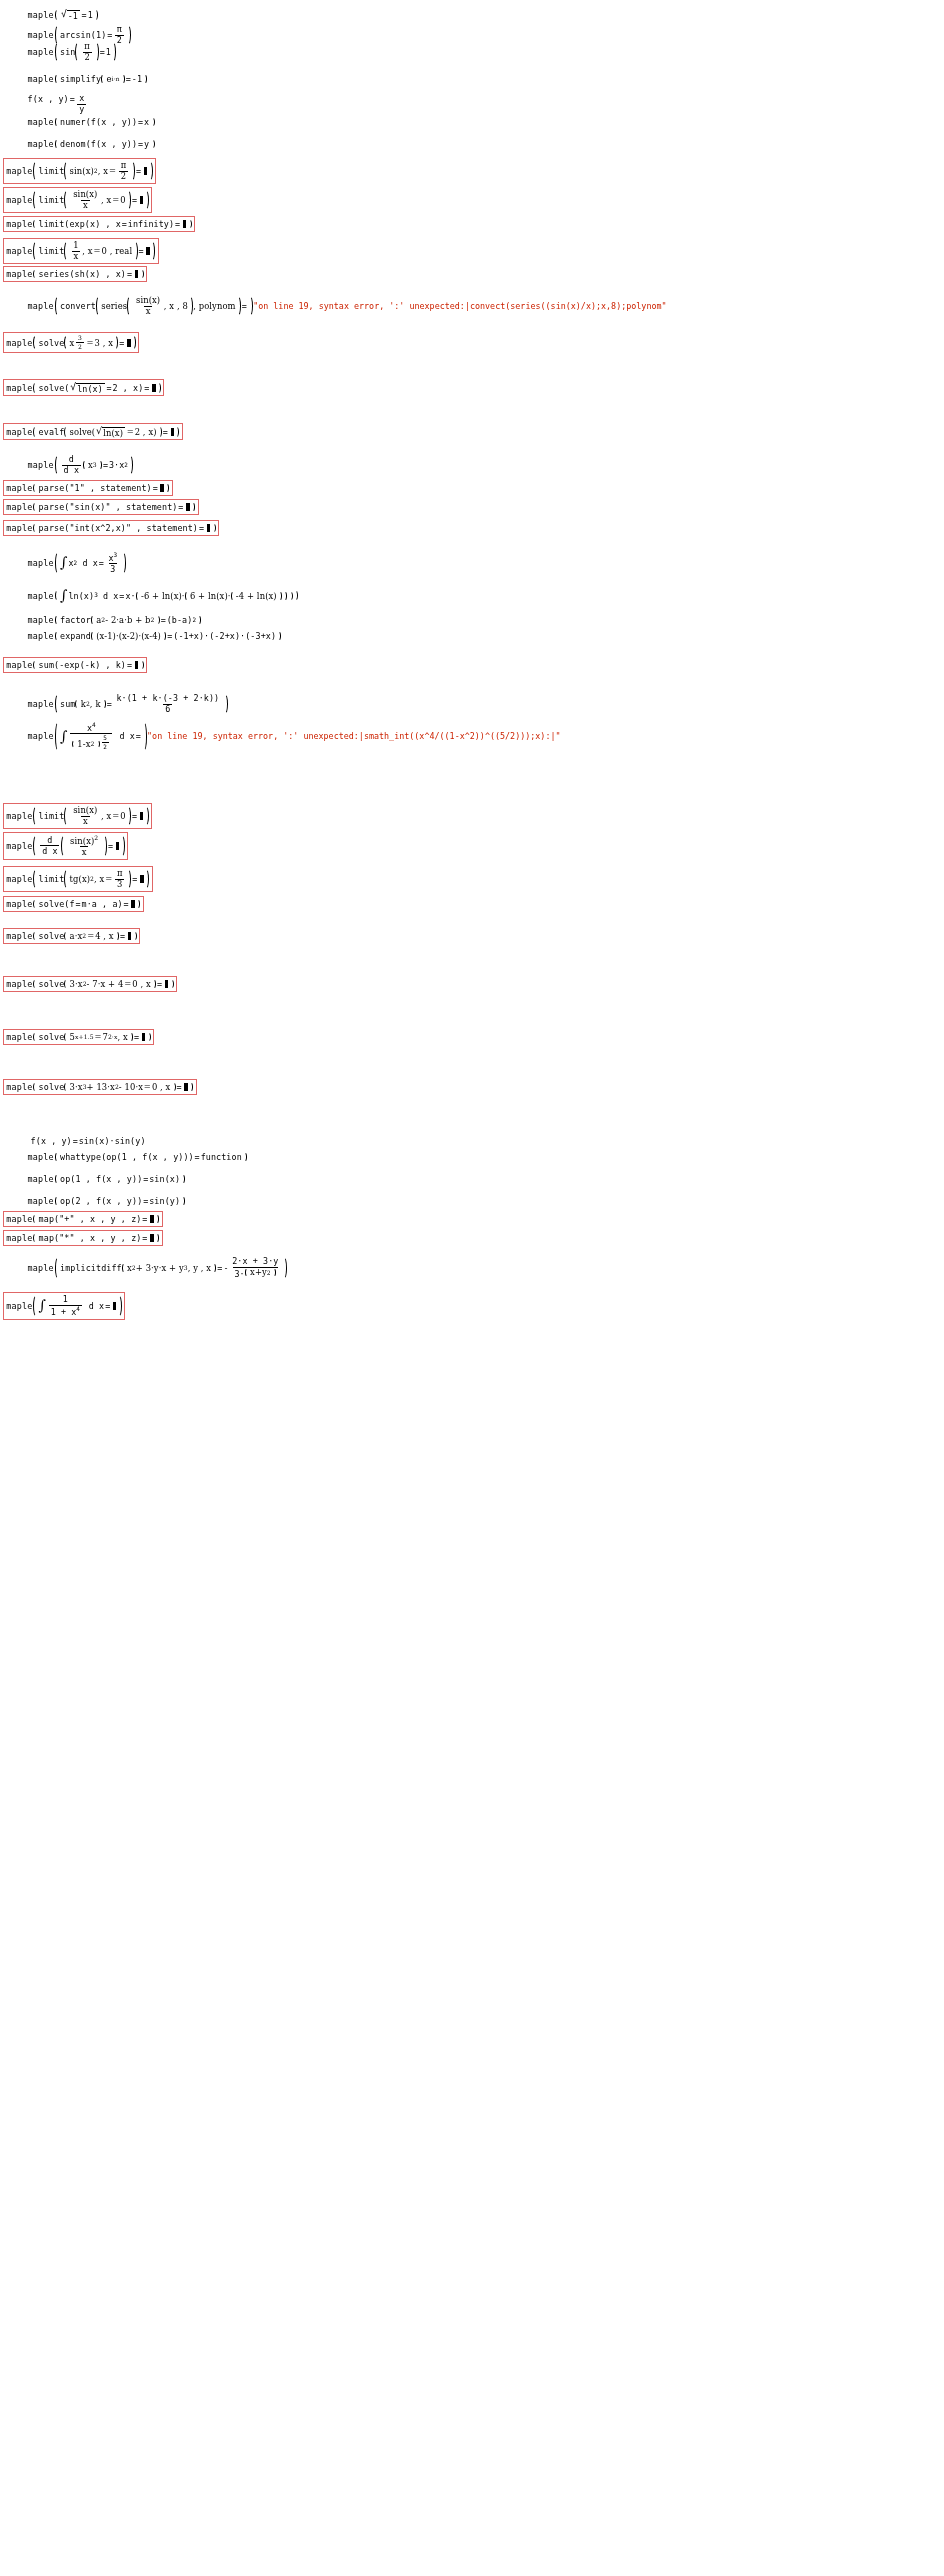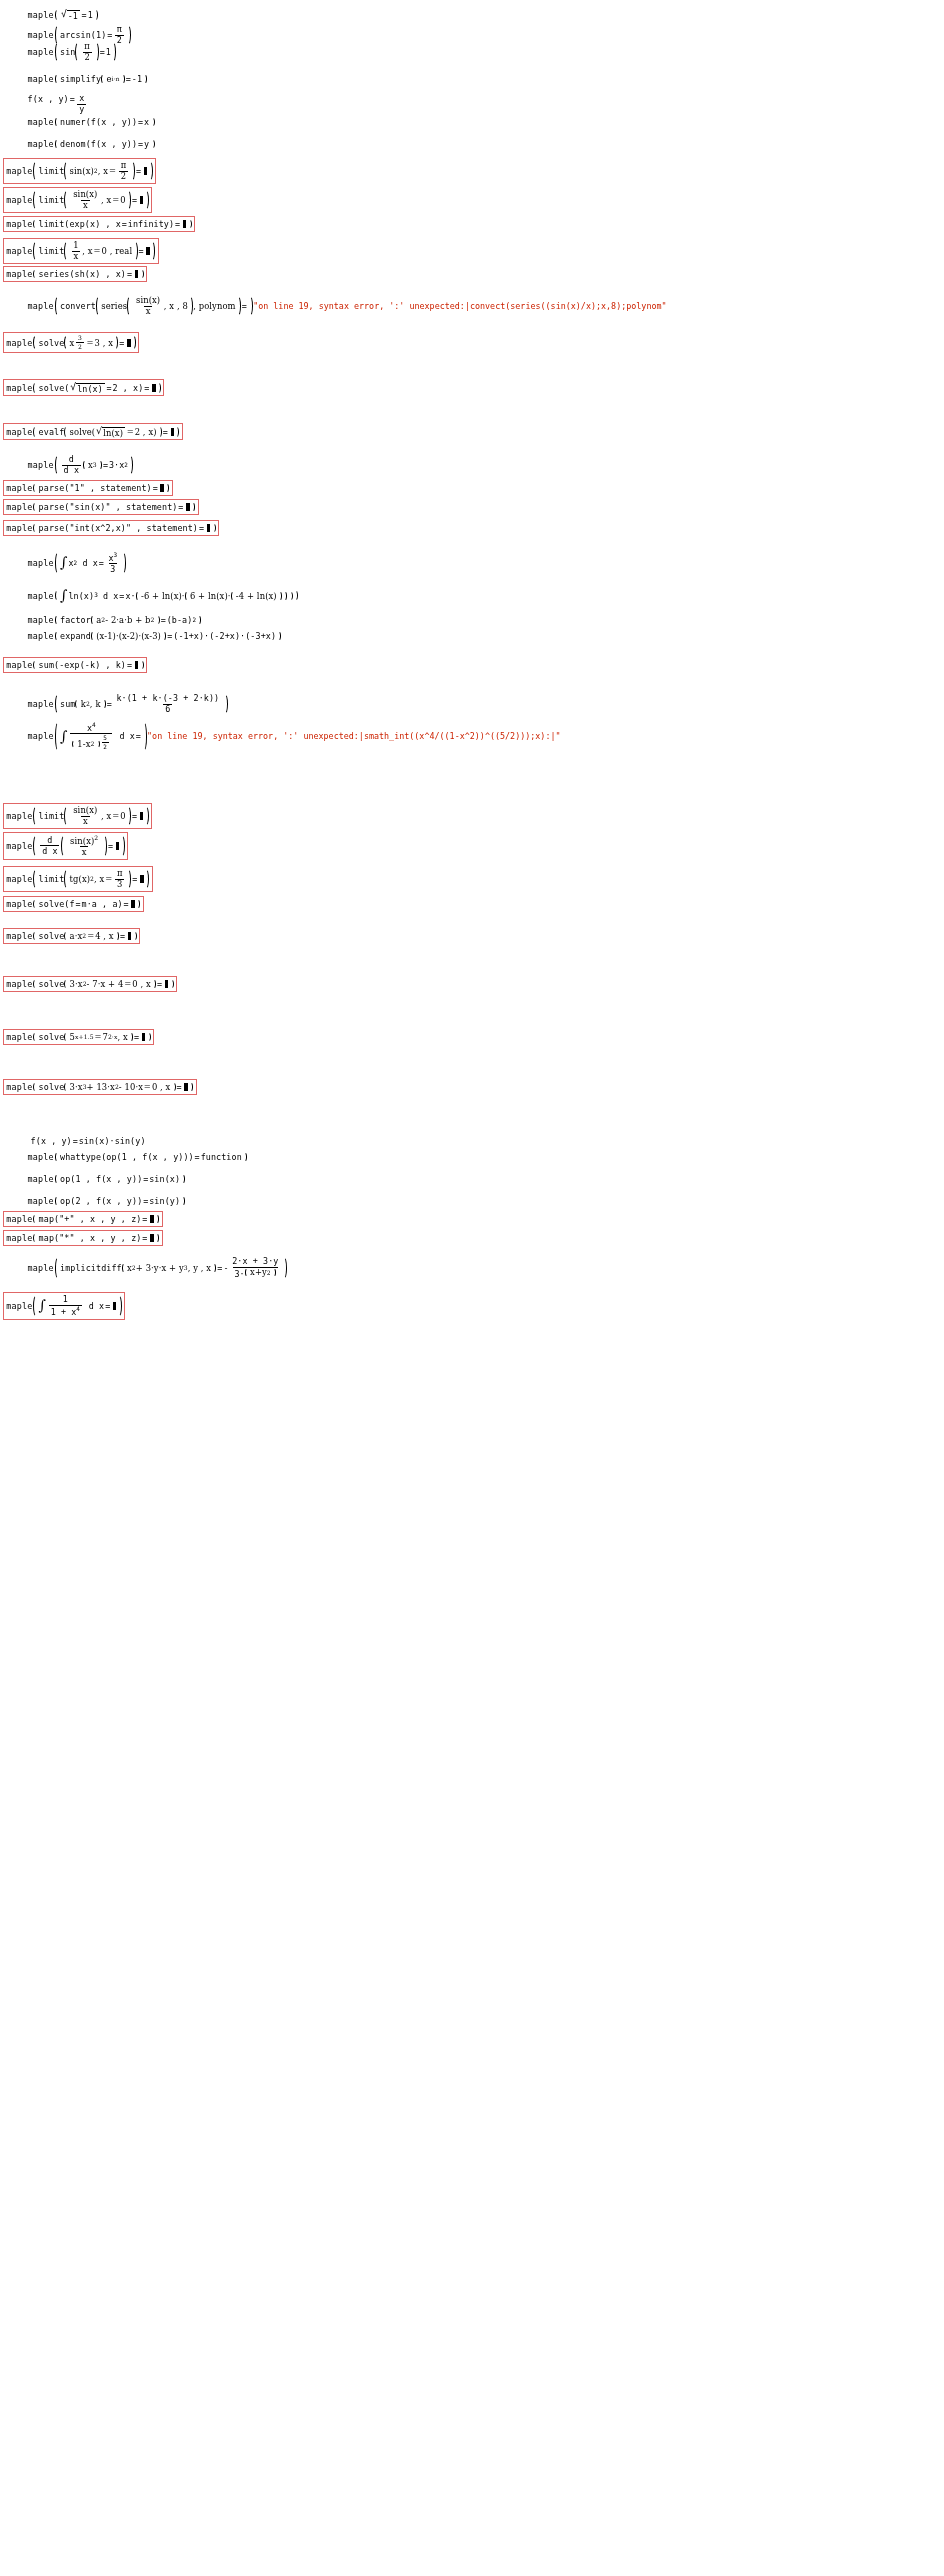--- a/index.html
+++ b/index.html
@@ -519,21 +519,21 @@
   </div>
 
   <div class="row" style="top:629px">
     <span class="cell" style="margin-left:25px">
       <span class="kw">maple</span>
       <span class="paren">
           <span class="pl"></span>
           <span class="inner expr">
         expand<span class="paren">
               <span class="pl"></span>
-              <span class="inner">(x-1)·(x-2)·(x-3)</span>
+              <span class="inner">(x-1)·(x-2)·(x-4)</span>
               <span class="pr"></span>
             </span><span class="eq">=</span>(-1+x)·(-2+x)·(-3+x)
       </span>
           <span class="pr"></span>
         </span>
     </span>
   </div>
 
   <div class="row" style="top:657px">
     <span class="cell boxed" style="margin-left:2.6px">

